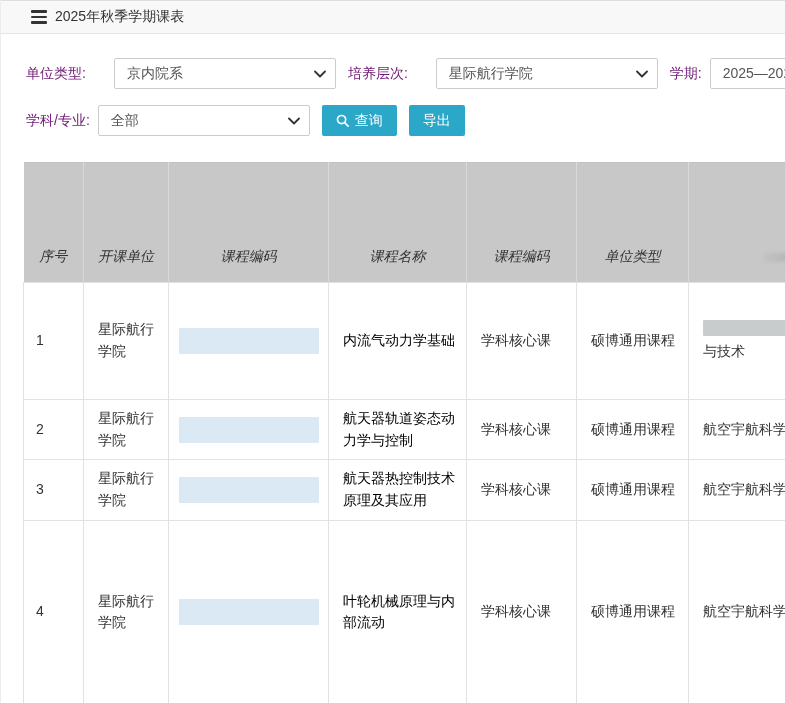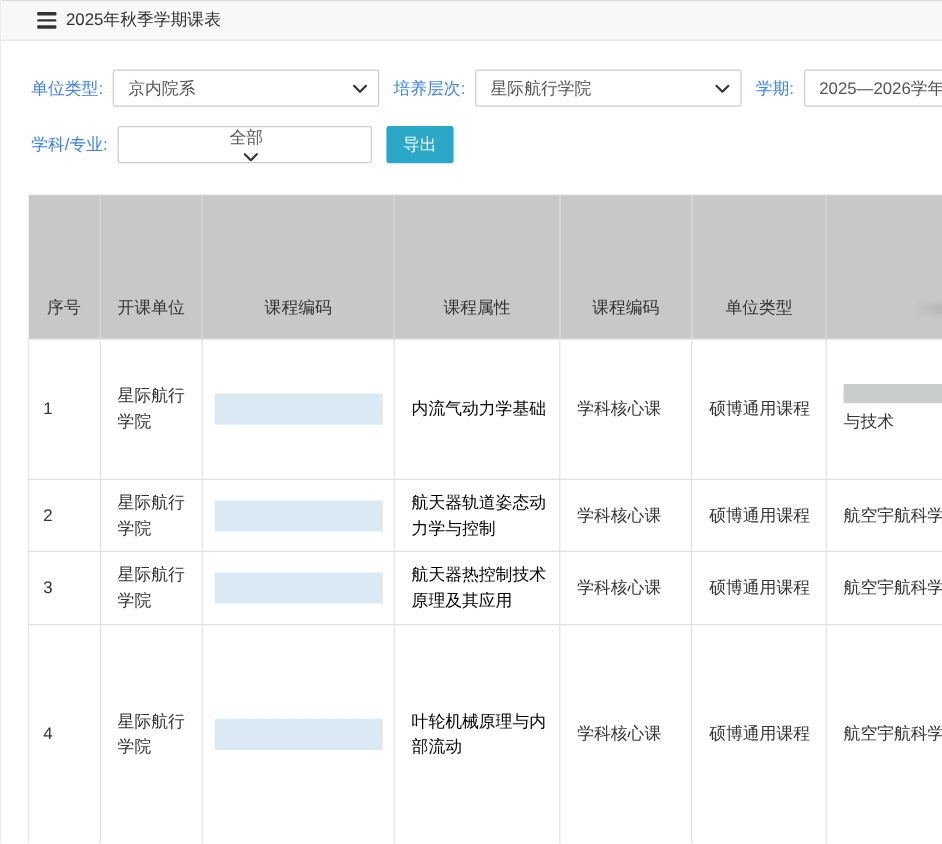--- a/index.html
+++ b/index.html
@@ -12,38 +12,38 @@
   .titlebar { height:34px; background:#f8f8f8; border-top:1px solid #ddd;
     border-bottom:1px solid #e5e5e5; display:flex; align-items:center;
     padding-left:30px; }
   .hamburger { display:inline-flex; flex-direction:column; gap:3px; margin-right:8px; cursor:pointer; }
   .hamburger i { display:block; width:16px; height:2.5px; background:#333; border-radius:1px; }
   .titlebar .title { font-size:14px; color:#333; }
 
   
   .filters { padding:24px 0 10px 25px; }
   .filter-row { display:flex; align-items:center; white-space:nowrap; margin-bottom:16px; }
-  .flabel { font-size:14px; color:#3b82f6; margin-right:8px; flex:0 0 auto; }
+  .flabel { font-size:14px; color:#701a75; margin-right:8px; flex:0 0 auto; }
   .select { display:inline-flex; align-items:center; justify-content:space-between;
     border:1px solid #ccc; border-radius:2px; height:31px; padding:0 9px 0 12px;
     font-size:14px; color:#555; background:#fff; margin-right:12px; flex:0 0 auto; cursor:pointer; }
   .select .chev { margin-left:8px; flex:0 0 auto; display:inline-flex; }
-  .w222 { width:222px; } .w212 { width:212px;flex-direction:column; } .w220 { width:220px; }
+  .w222 { width:222px;margin-left:20px; } .w212 { width:212px; } .w220 { width:220px; }
   .btn { background:#2ba7c7; color:#fff; border:none; border-radius:2px; height:31px;
     padding:0 14px; font-size:14px; display:inline-flex; align-items:center; gap:6px;
     margin-right:12px; cursor:pointer; font-family:inherit; }
 
   
   .table-wrap { margin-left:22px; width:763px; overflow:hidden; }
   table { border-collapse:collapse; table-layout:fixed; width:925px; }
   col.c1{width:60px;} col.c2{width:85px;} col.c3{width:160px;} col.c4{width:138px;}
   col.c5{width:110px;} col.c6{width:112px;} col.c7{width:260px;}
   thead th { background:#c8c8c8; height:120px; vertical-align:bottom; padding-bottom:16px;
     font-size:14px; font-weight:normal; color:#333; text-align:center;
-    border-right:1px solid #d9d9d9; border-top:1px solid #c2c2c2; }
+    border-right:1px solid #d9d9d9; border-top:1px solid #c2c2c2;font-style:italic; }
   thead th:last-child { border-right:none; }
   tbody td { background:#fff; border:1px solid #e2e2e2; font-size:14px; color:#333;
     vertical-align:middle; padding:8px 10px 8px 14px; line-height:1.55; }
   tr.r1 td { height:117px; }
   tr.r2 td, tr.r3 td, tr.r5 td { height:57px; }
   tr.r4 td { height:184px; }
   td.cell-no { padding-left:12px; }
   a.course-link { color:#000000; text-decoration:none; cursor:pointer; }
 
   
@@ -96,20 +96,29 @@
       <span class="flabel">学科/专业:</span>
       <div class="select w212">
         <span>全部</span>
         <span class="chev">
           <svg width="12" height="8" viewBox="0 0 12 8">
               <polyline points="1,1.5 6,6.5 11,1.5" fill="none" stroke="#333" stroke-width="1.8" stroke-linecap="round" stroke-linejoin="round"></polyline>
             </svg>
         </span>
       </div>
       <button class="btn">
+        <span style="display:inline-flex;">
+          <svg width="13" height="13" viewBox="0 0 14 14">
+              <circle cx="6" cy="6" r="4.4" fill="none" stroke="#fff" stroke-width="1.8"></circle>
+              <line x1="9.4" y1="9.4" x2="13" y2="13" stroke="#fff" stroke-width="1.8" stroke-linecap="round"></line>
+            </svg>
+        </span>
+        <span>查询</span>
+      </button>
+      <button class="btn">
         <span>导出</span>
       </button>
     </div>
   </div>
 
   <div class="table-wrap">
     <table>
       <colgroup>
         <col class="c1">
           <col class="c2">
@@ -117,21 +126,21 @@
           <col class="c4">
         <col class="c5">
           <col class="c6">
           <col class="c7">
       </colgroup>
       <thead>
         <tr>
           <th>序号</th>
           <th>开课单位</th>
           <th>课程编码</th>
-          <th>课程属性</th>
+          <th>课程名称</th>
           <th>课程编码</th>
           <th>单位类型</th>
           <th>
               <div class="smudge"></div>
             </th>
         </tr>
       </thead>
       <tbody id="table-body">
           <tr class="row r1">
             <td class="cell-no">1</td>

